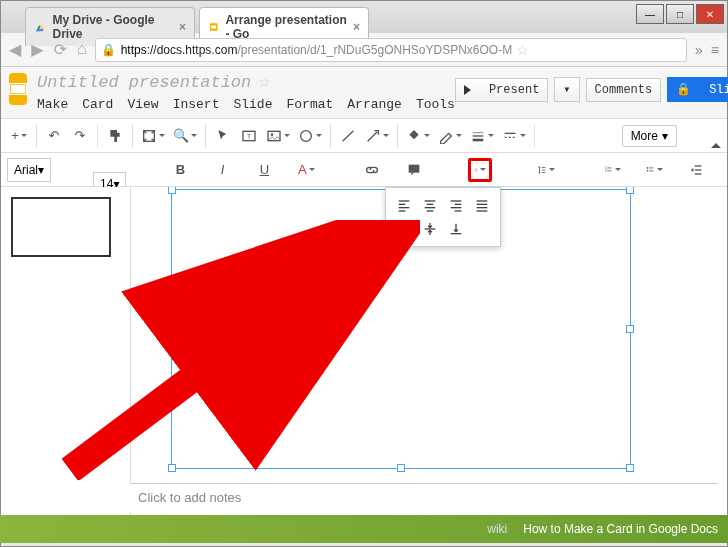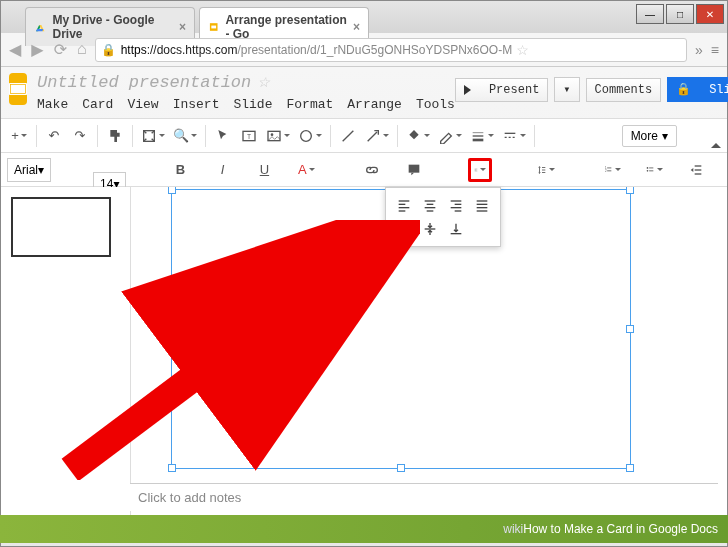--- a/index.html
+++ b/index.html
@@ -47,21 +47,21 @@
 .thumb { width: 100px; height: 60px; border: 2px solid #333; background: #fff; }
 .slide-wrap { flex: 1; position: relative; overflow: hidden; }
 .textbox { position: absolute; left: 40px; top: 2px; width: 460px; height: 280px; border: 1.5px solid #4aa0ed; background: #fff; }
 .handle { position: absolute; width: 8px; height: 8px; background: #fff; border: 1.5px solid #4aa0ed; transform: translate(-50%,-50%); }
 .notes { position: absolute; bottom: 36px; left: 130px; right: 10px; border-top: 1px solid #ccc; padding: 6px 8px; color: #888; font-size: 13px; background: #fff; }
 .align-popup { position: absolute; top: 34px; left: 384px; background: #fff; border: 1px solid #ccc; box-shadow: 0 2px 6px rgba(0,0,0,0.2); padding: 5px; z-index: 10; }
 .align-row { display: flex; gap: 4px; padding: 2px; }
 .align-ico { width: 22px; height: 20px; display: flex; align-items: center; justify-content: center; color: #444; }
 .red-arrow { position: absolute; left: 60px; top: 220px; z-index: 20; pointer-events: none; }
 .wiki-banner { position: absolute; bottom: 4px; left: 0; right: 0; height: 28px; background: linear-gradient(90deg,#8bb53c,#6a9c2e); color: #fff; display: flex; align-items: center; padding: 0 10px; font-size: 12px; justify-content: flex-end; }
-.wiki-banner .wiki { color: #dde; margin-right: 0; }
+.wiki-banner .wiki { color: #dde; margin-right: 16px; }
 svg.ico { width: 16px; height: 16px; }
 </style>
 </head>
 <body>
 
 <div class="window-frame">
   <div class="window-controls">
     <div class="win-btn">—</div>
     <div class="win-btn">□</div>
     <div class="win-btn close">✕</div>

